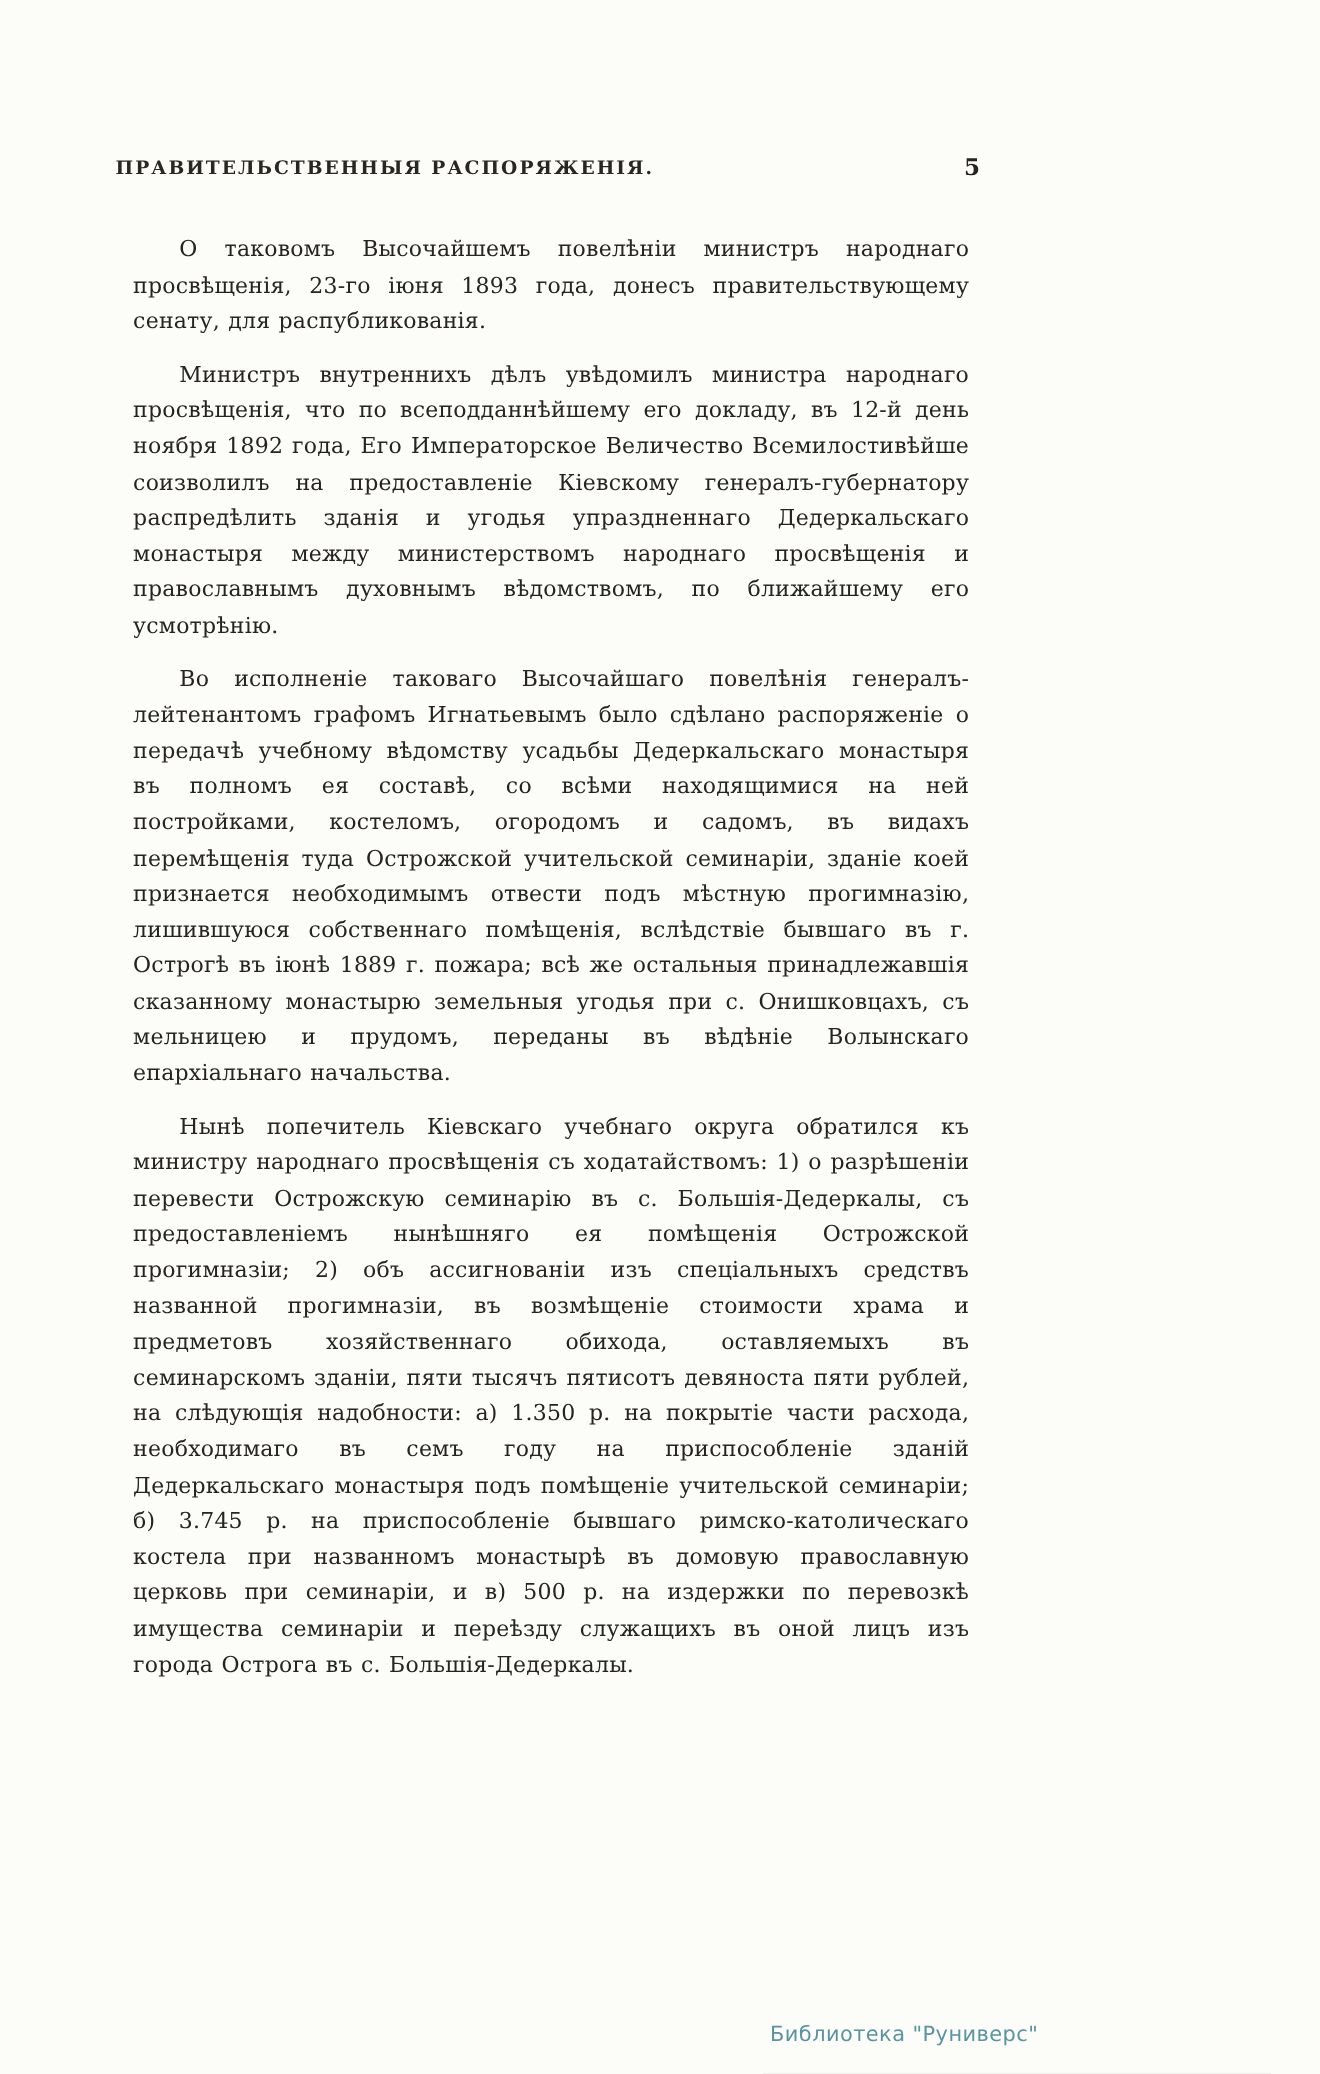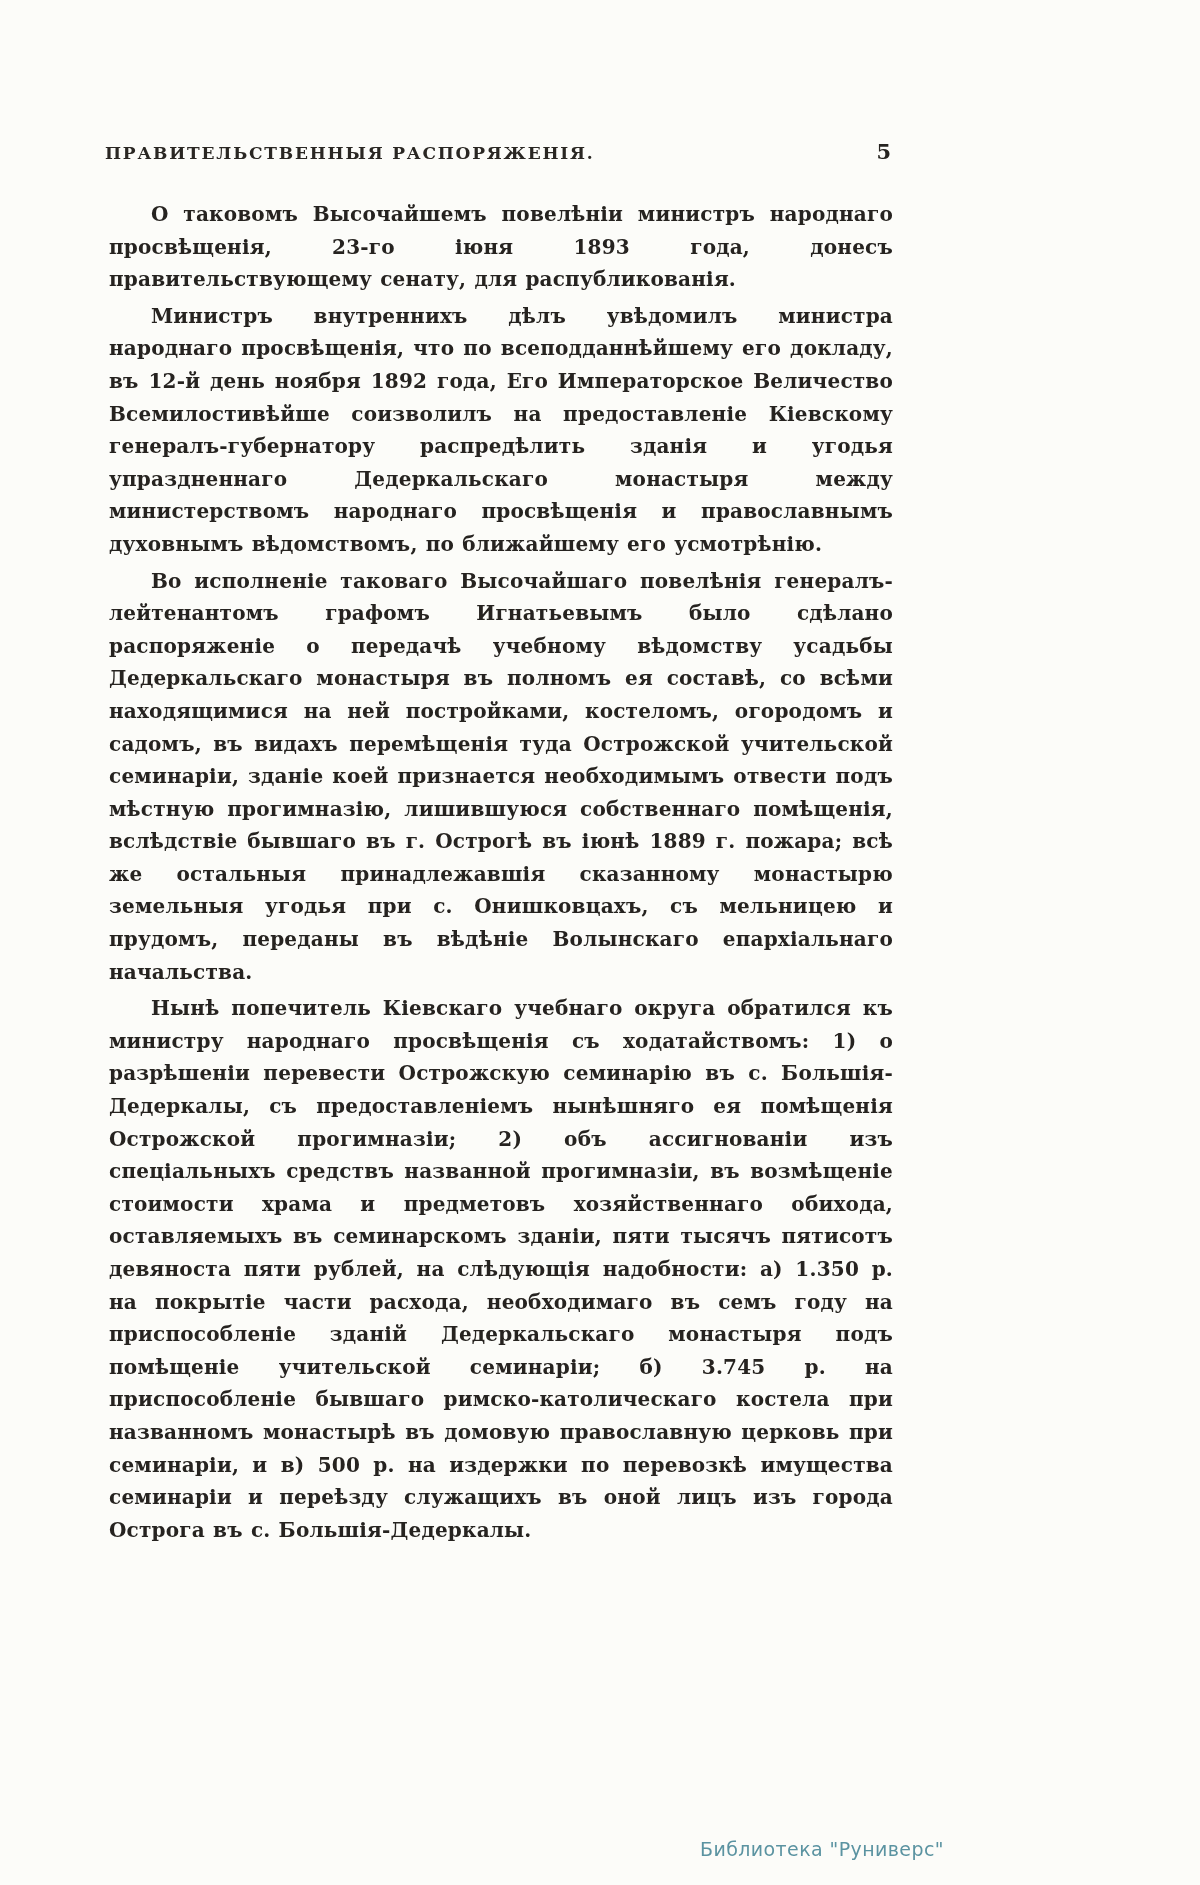--- a/index.html
+++ b/index.html
@@ -45,23 +45,22 @@
     top: 194px;
     left: 105px;
     width: 792px;
     font-size: 20px;
     line-height: 32.6px;
     text-align: justify;
     letter-spacing: 0.2px;
     word-spacing: 1px;
   }
   .document-body p {
-    margin: 4px;
+    margin: 16px;
     text-indent: 42px;
-    font-weight: bold;
   }
   p.item-heading {
     margin-top: 11px;
     margin-bottom: 7px;
   }
   .item-title {
     font-style: italic;
   }
   .watermark {
     position: absolute;

